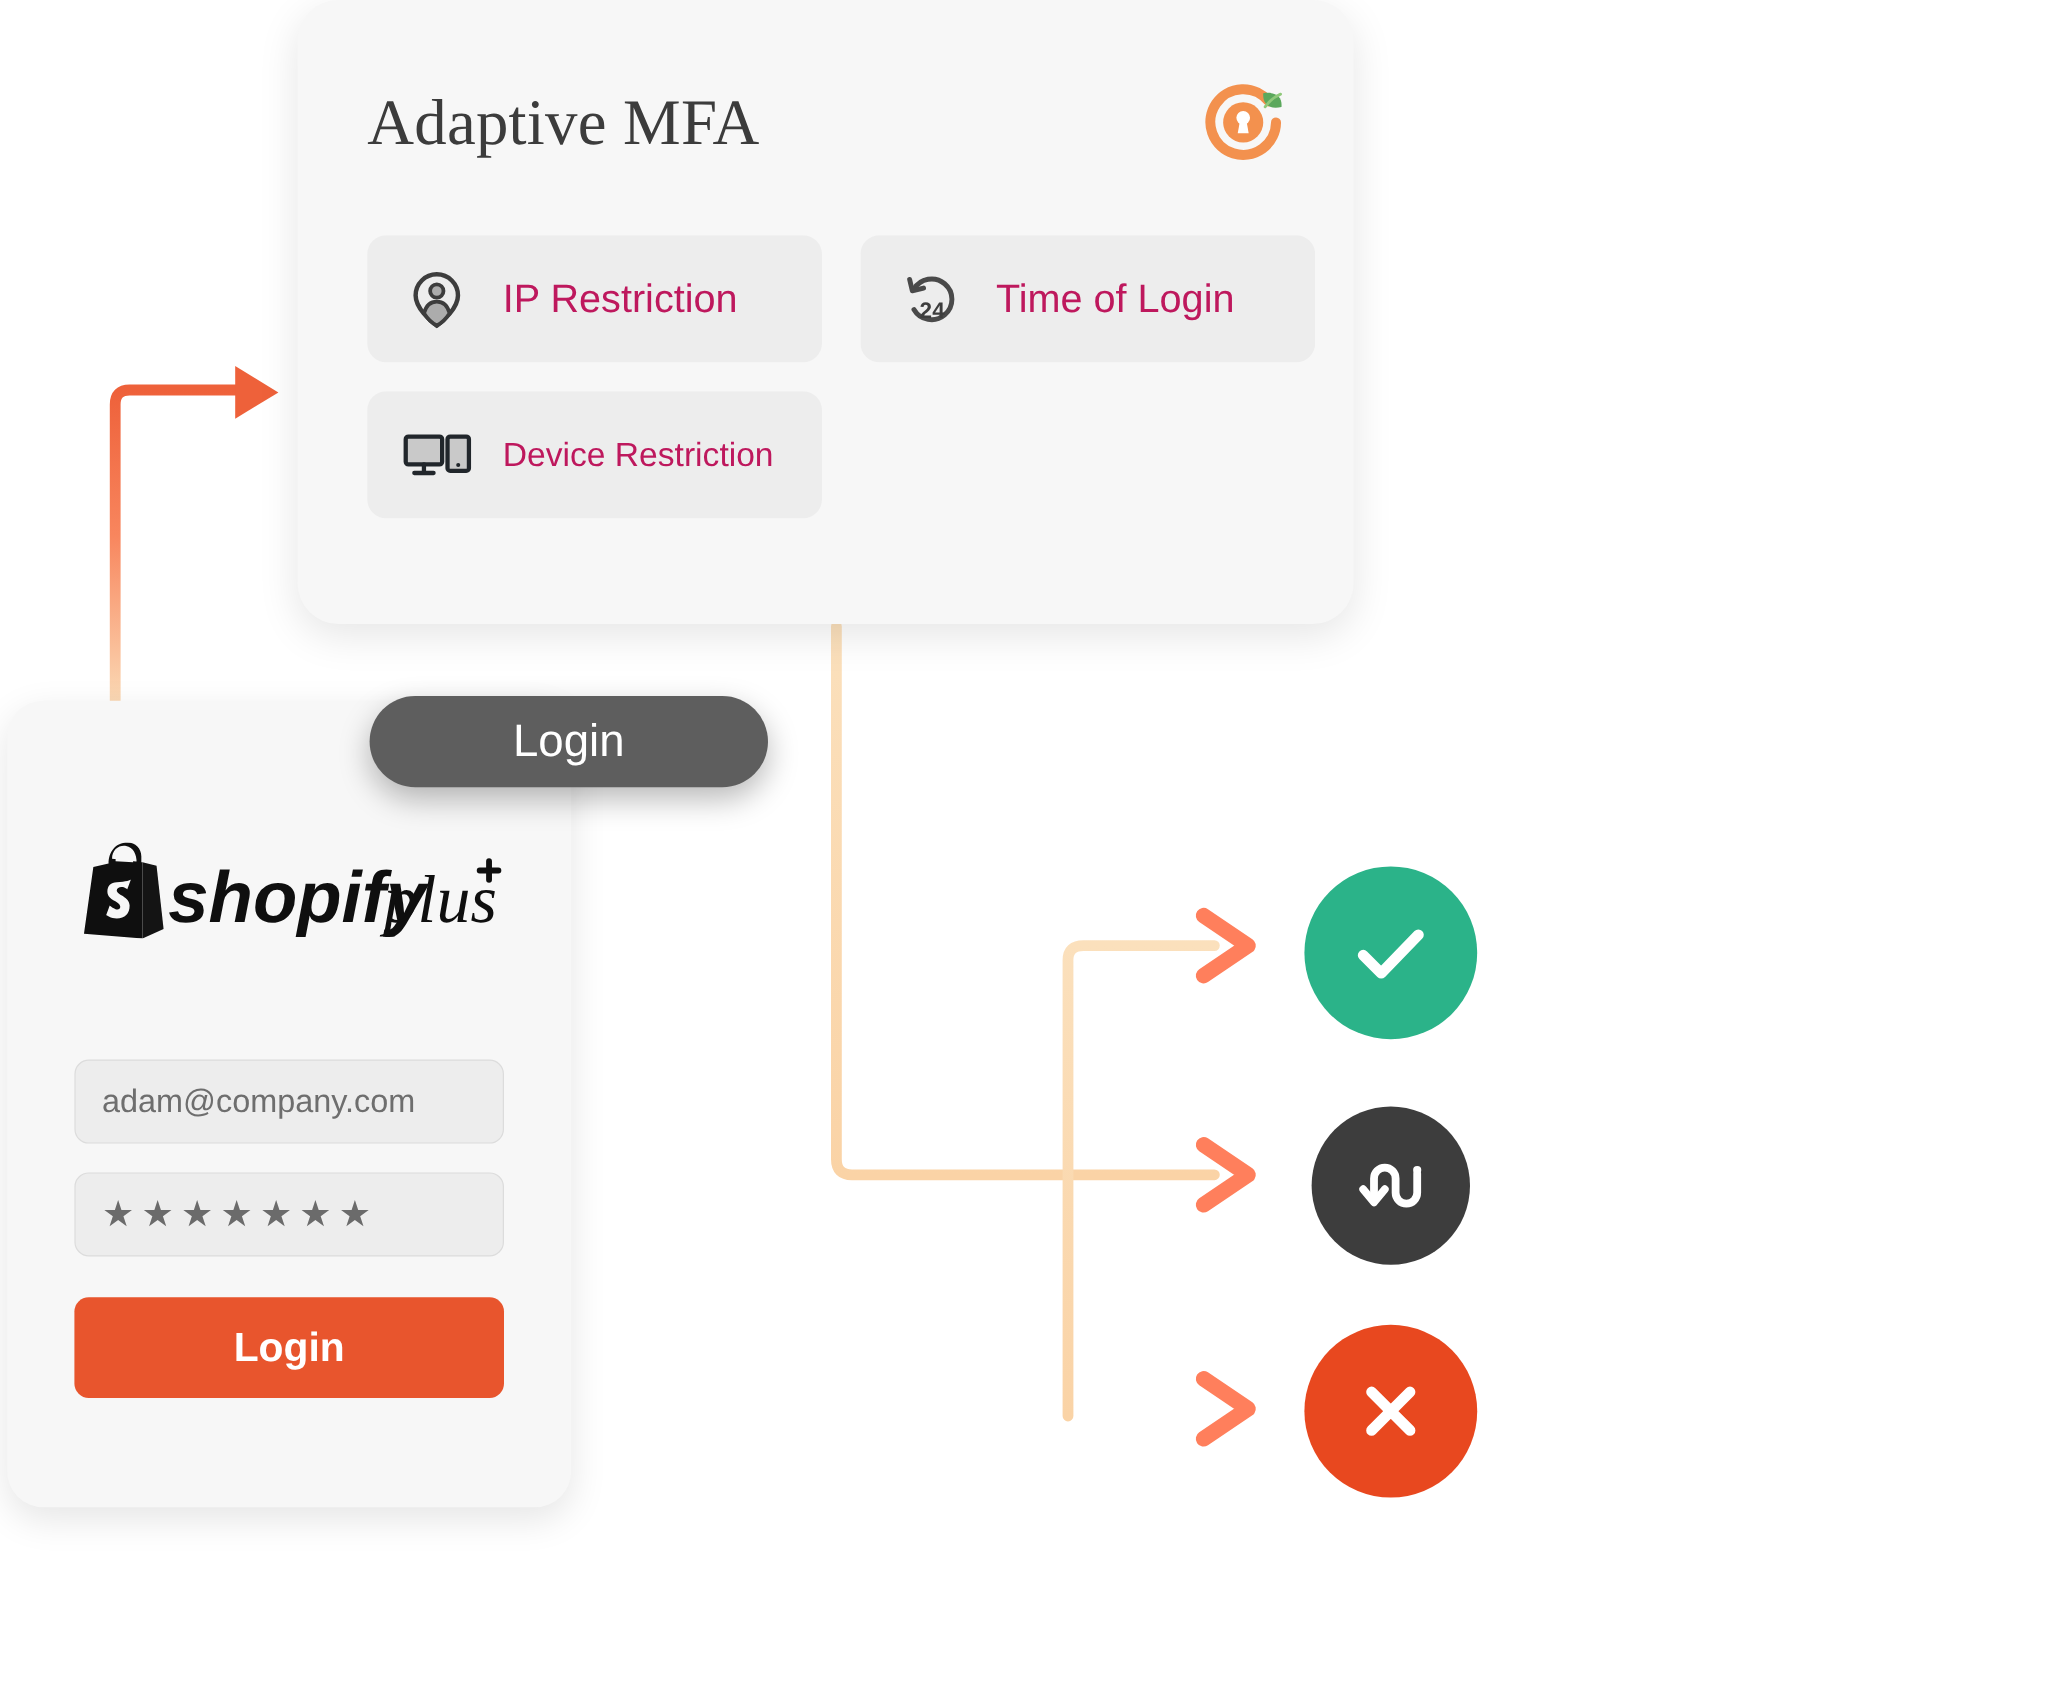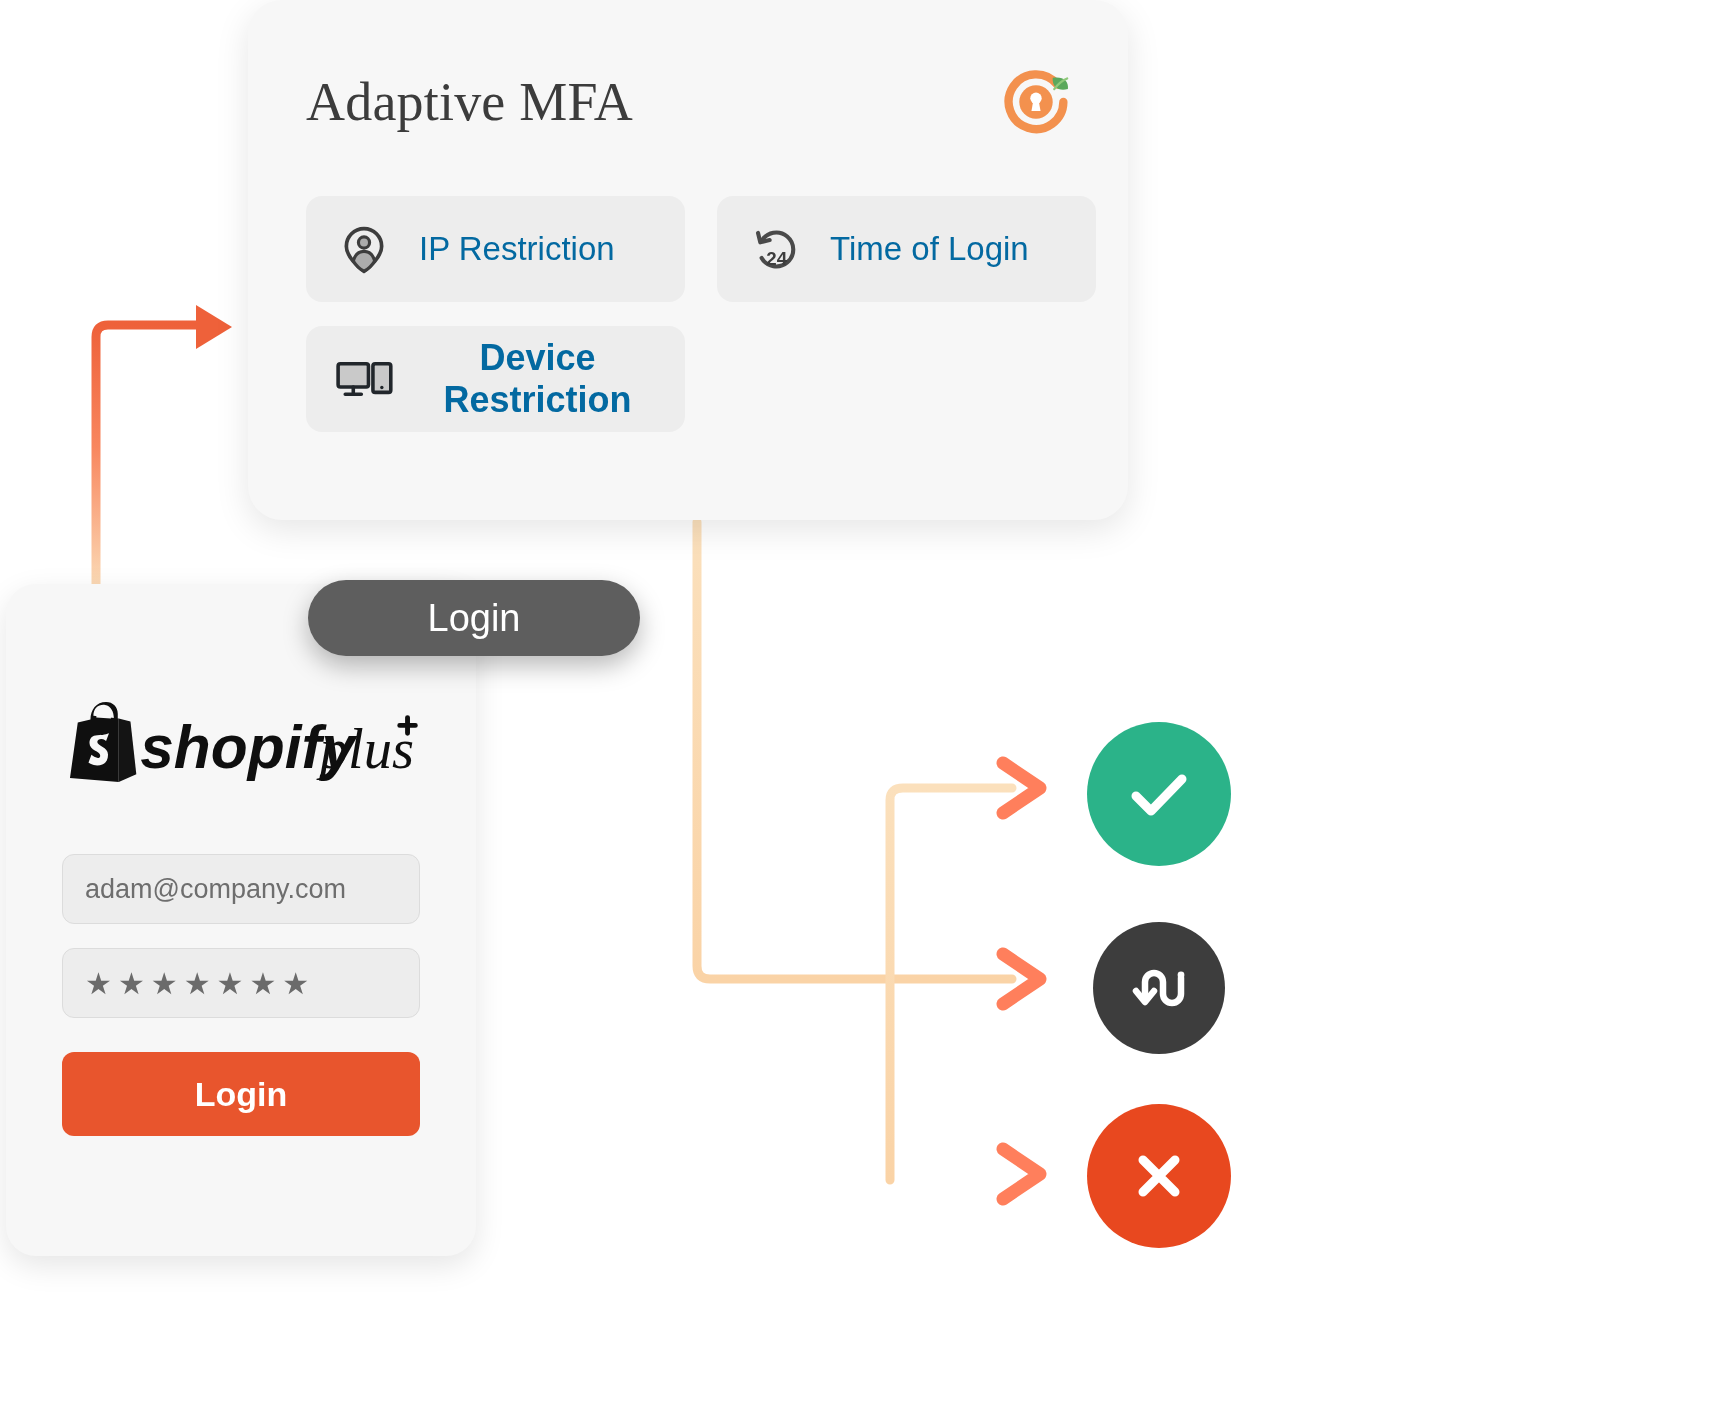--- a/index.html
+++ b/index.html
@@ -78,26 +78,25 @@
     box-sizing: border-box;
     border: 3px solid transparent;
   }
   .opt.selected {
     border-color: #E8552D;
     background: #EDEDED;
   }
   .opt-icon { width: 58px; height: 58px; flex: none; display:flex; align-items:center; justify-content:center;}
   .opt-label {
     font-size: 33px;
-    color: #0369a1;
+    color: #be185d;
     line-height: 1.18;
     font-weight: 400;
-    text-align: center;
-  }
-  .opt-label.two-line { font-size: 36px; font-weight: bold; }
+  }
+  .opt-label.two-line { font-size: 28px; }
 
   
   .login-pill {
     position: absolute;
     left: 308px;
     top: 580px;
     width: 332px;
     height: 76px;
     background: #5E5E5E;
     border-radius: 38px;
@@ -131,21 +130,21 @@
     background: #EDEDED;
     border: 1px solid #DCDCDC;
     border-radius: 12px;
     display: flex;
     align-items: center;
     padding: 0 22px;
     box-sizing: border-box;
     font-size: 27px;
     color: #6E6E6E;
   }
-  .field.email { margin-top: 68px; }
+  .field.email { margin-top: 96px; }
   .field.pass { margin-top: 24px; letter-spacing: 6px; color: #6B6B6B; font-size: 30px; }
 
   .login-btn {
     margin-top: 34px;
     height: 84px;
     background: #E8552D;
     border-radius: 12px;
     display: flex;
     align-items: center;
     justify-content: center;

